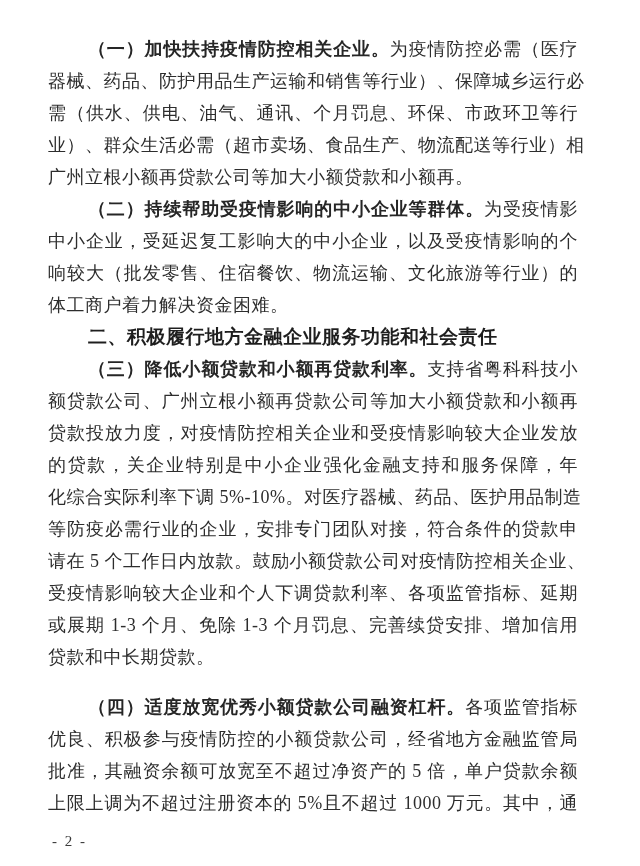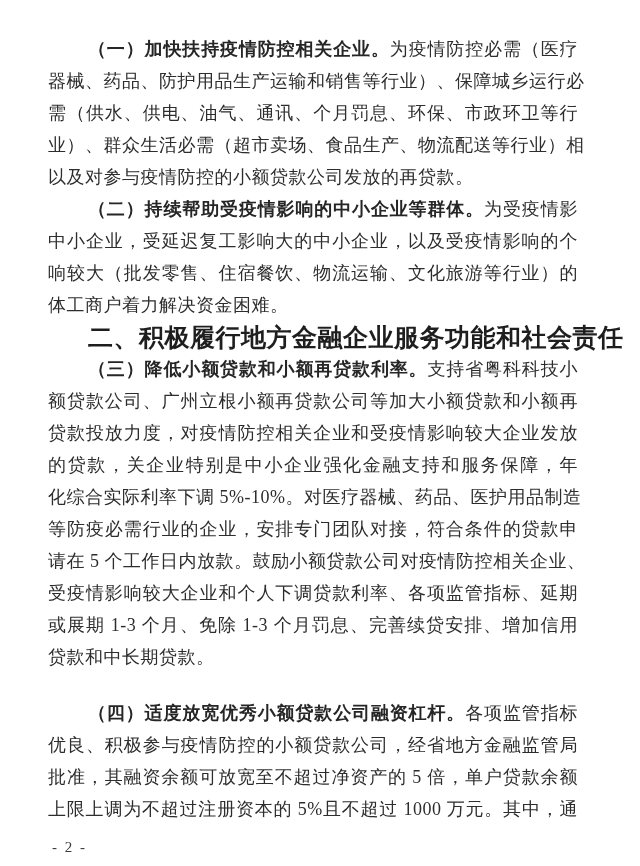--- a/index.html
+++ b/index.html
@@ -31,47 +31,47 @@
     white-space: nowrap;
   }
   .line.first { text-indent: 40px; }
   .line.last  { text-align-last: left; }
   .lead { font-weight: bold; color: #262626; }
   .heading {
     height: 32px;
     line-height: 32px;
     margin: 0;
     padding-left: 40px;
-    font-size: 25px;
+    font-size: 19px;
     font-weight: bold;
     letter-spacing: 0.5px;
     color: #1e1e1e;
     font-family: "Liberation Sans", "DejaVu Sans", sans-serif;
     white-space: nowrap;
   }
-  .para.gap-before { margin-top: 24px; }
+  .para.gap-before { margin-top: 18px; }
   .page-number {
     margin-top: 14px;
     padding-left: 4px;
     font-size: 15px;
     letter-spacing: 2px;
     color: #3a3a3a;
   }
 </style>
 </head>
 <body>
 
 <div class="page">
 
   <div class="para">
     <div class="line first"><span class="lead">（一）加快扶持疫情防控相关企业。</span><span>为疫情防控必需（医疗</span></div>
     <div class="line">器械、药品、防护用品生产运输和销售等行业）、保障城乡运行必</div>
     <div class="line">需（供水、供电、油气、通讯、个月罚息、环保、市政环卫等行</div>
     <div class="line">业）、群众生活必需（超市卖场、食品生产、物流配送等行业）相</div>
-    <div class="line last">以及对参与疫情防控的小额贷款公司发放的再贷款。</div>
+    <div class="line last">广州立根小额再贷款公司等加大小额贷款和小额再。</div>
   </div>
 
   <div class="para">
     <div class="line first"><span class="lead">（二）持续帮助受疫情影响的中小企业等群体。</span><span>为受疫情影</span></div>
     <div class="line">中小企业，受延迟复工影响大的中小企业，以及受疫情影响的个</div>
     <div class="line">响较大（批发零售、住宿餐饮、物流运输、文化旅游等行业）的</div>
     <div class="line last">体工商户着力解决资金困难。</div>
   </div>
 
   <h2 class="heading">二、积极履行地方金融企业服务功能和社会责任</h2>

